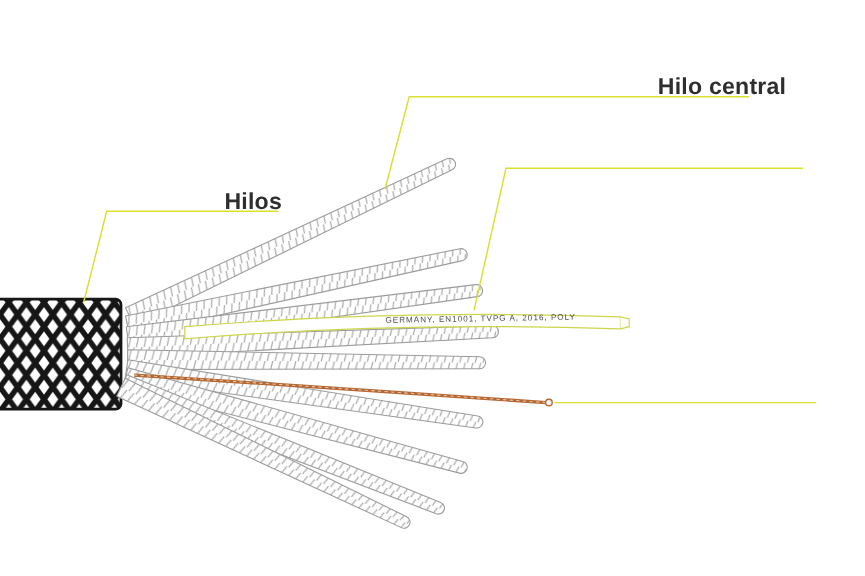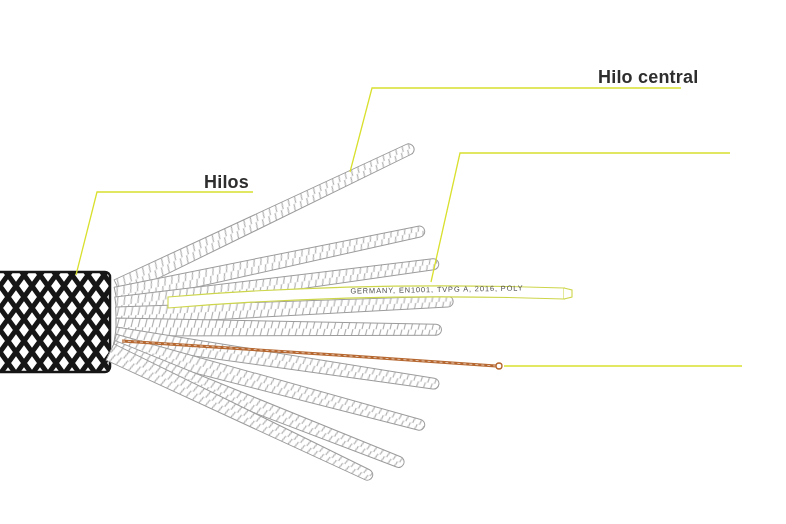--- a/index.html
+++ b/index.html
@@ -6,21 +6,21 @@
   .stage{
     position:relative;
     width:786px;height:524px;
     background:#ffffff;
     overflow:hidden;
     font-family:"Liberation Sans",sans-serif;
   }
   .stage svg{position:absolute;left:0;top:0;}
   .label{
     position:absolute;
-    font-size:18px;
+    font-size:21px;
     font-weight:600;
     color:#2e2e2e;
     letter-spacing:.2px;
     white-space:nowrap;
   }
   .lbl-hilo-central{left:598px;top:67px;}
   .lbl-cinta{left:565px;top:133px;}
   .lbl-funda{left:204px;top:172px;}
   .lbl-hilos{left:512px;top:344px;}
   .tape-text{

